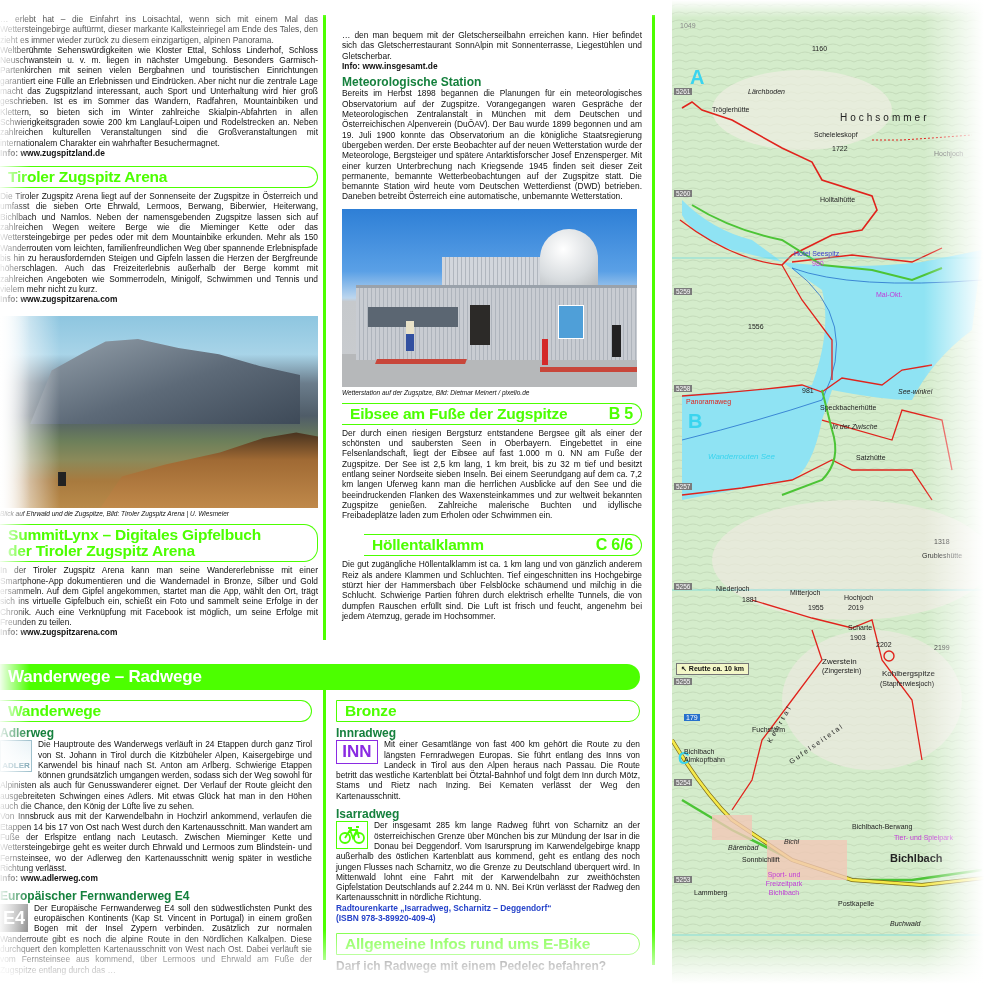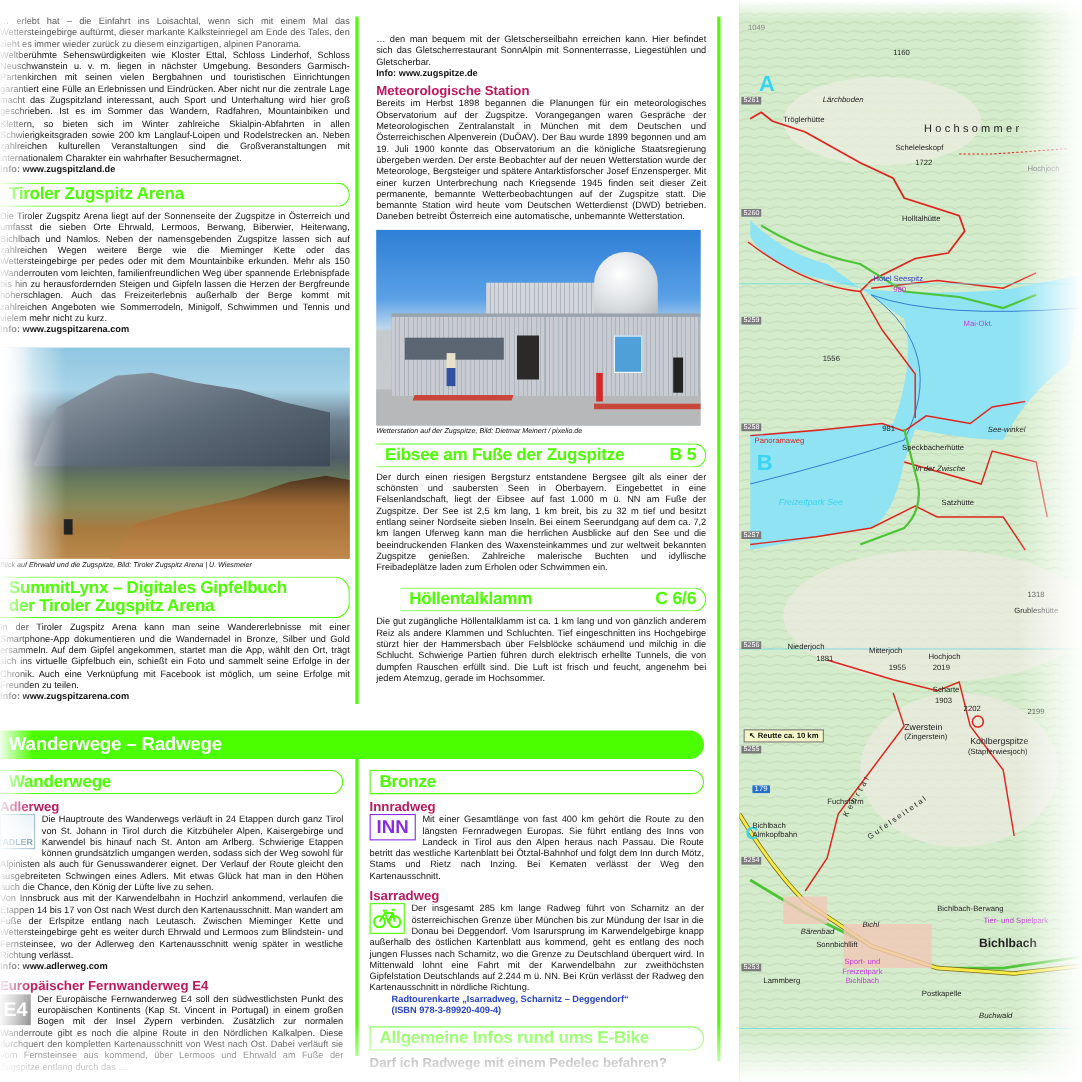--- a/index.html
+++ b/index.html
@@ -32,21 +32,21 @@
   .info { font-weight: bold; }
   .pill {
     border: 1.6px solid #4cff00; border-radius: 0 14px 14px 0;
     border-left: none;
     height: 20px; display: flex; align-items: center; justify-content: space-between;
     padding: 0 8px 0 8px; margin: 6px 0 3px 0;
     color: #4cff00; font-weight: bold; font-size: 15.5px; letter-spacing: -0.2px;
   }
   .pill.tall { height: 36px; line-height: 16px; font-size: 15.5px; align-items: center; }
   .pill .ref { color: #4cff00; font-size: 16px; }
-  h3 { margin: 6px 0 1px 0; font-size: 12px; font-weight: bold; color: #be185d; }
+  h3 { margin: 6px 0 1px 0; font-size: 12px; font-weight: bold; color: #15803d; }
   .photo { position: relative; overflow: hidden; }
   .caption { font-size: 6.5px; font-style: italic; line-height: 9px; margin-top: 1px; }
   
   #photo-arena { width: 318px; height: 192px; margin-top: 12px;
     background: linear-gradient(to bottom, #8ec6e0 0%, #a8d4e8 20%, #6b7d8c 35%, #4f5c68 52%, #6c7f5a 65%, #8b8a5a 75%, #a87a3e 86%, #b98a4a 100%); }
   #photo-arena .ridge { position: absolute; left: 30px; top: 18px; width: 270px; height: 90px;
     background: linear-gradient(160deg, #9aa6b0, #5d6a78 55%, #3e4a58);
     clip-path: polygon(0 100%, 8% 40%, 20% 20%, 28% 8%, 40% 5%, 55% 15%, 70% 22%, 85% 35%, 100% 45%, 100% 100%); }
   #photo-arena .slope { position: absolute; left: 100px; top: 112px; width: 218px; height: 80px;
     background: linear-gradient(to bottom, #3a2a1c, #a06a34 40%, #c0894a);
@@ -79,21 +79,21 @@
   #wander { position: absolute; left: 0; top: 700px; width: 312px; font-size: 8.4px; line-height: 10.3px; text-align: justify; }
   #rad { position: absolute; left: 336px; top: 700px; width: 304px; font-size: 8.4px; line-height: 10.3px; text-align: justify; }
   .logo { float: left; margin: 1px 6px 1px 0; }
   .logo-adler { width: 30px; height: 30px; border: 1px solid #9ec0cc; color: #7aa3b2; font-size: 8px; font-weight: bold;
     display: flex; align-items: flex-end; justify-content: center; background: linear-gradient(to bottom, #e9f3f7, #fff); }
   .logo-e4 { width: 28px; height: 28px; background: linear-gradient(135deg, #bbb, #888); color: #fff; font-weight: bold; font-size: 18px;
     display: flex; align-items: center; justify-content: center; }
   .logo-inn { width: 40px; height: 22px; border: 1.5px solid #8a2be2; color: #8a2be2; font-weight: bold; font-size: 17px;
     display: flex; align-items: center; justify-content: center; }
   .logo-bike { width: 30px; height: 26px; border: 1.5px solid #4cff00; display: flex; align-items: center; justify-content: center; }
-  .blue-link { color: #2643c9; font-weight: bold; margin-left: 20px; }
+  .blue-link { color: #2643c9; font-weight: bold; }
   
   #map { position: absolute; left: 672px; top: 0; width: 312px; height: 984px; overflow: hidden;
     background: #d4eccb; }
   #map svg { position: absolute; left: 0; top: 0; }
   #map .edge-fade { position: absolute; right: 0; top: 0; width: 60px; height: 984px;
     background: linear-gradient(to right, rgba(255,255,255,0), #fff); }
   #map .top-fade { position: absolute; left: 0; top: 0; width: 312px; height: 18px;
     background: linear-gradient(to bottom, #fff, rgba(255,255,255,0)); }
   #map .bot-fade { position: absolute; left: 0; top: 940px; width: 312px; height: 44px;
     background: linear-gradient(to bottom, rgba(255,255,255,0), #fff); }
@@ -136,21 +136,21 @@
     </span>
   </div>
   <p>In der Tiroler Zugspitz Arena kann man seine Wandererlebnisse mit einer Smartphone-App dokumentieren und die Wandernadel in Bronze, Silber und Gold ersammeln. Auf dem Gipfel angekommen, startet man die App, wählt den Ort, trägt sich ins virtuelle Gipfelbuch ein, schießt ein Foto und sammelt seine Erfolge in der Chronik. Auch eine Verknüpfung mit Facebook ist möglich, um seine Erfolge mit Freunden zu teilen.</p>
   <p class="info">Info: www.zugspitzarena.com</p>
 </div>
 
 <div class="vrule" style="left:323px; top:15px; height:625px;"></div>
 
 <div id="col-mid" class="col">
   <p style="margin-top:30px;">… den man bequem mit der Gletscherseilbahn erreichen kann. Hier befindet sich das Gletscherrestaurant SonnAlpin mit Sonnenterrasse, Liegestühlen und Gletscherbar.</p>
-  <p class="info">Info: www.zugspitze.de</p>
+  <p class="info">Info: www.insgesamt.de</p>
 
   <h3>Meteorologische Station</h3>
   <p>Bereits im Herbst 1898 begannen die Planungen für ein meteorologisches Observatorium auf der Zugspitze. Vorangegangen waren Gespräche der Meteorologischen Zentralanstalt in München mit dem Deutschen und Österreichischen Alpenverein (DuÖAV). Der Bau wurde 1899 begonnen und am 19. Juli 1900 konnte das Observatorium an die königliche Staatsregierung übergeben werden. Der erste Beobachter auf der neuen Wetterstation wurde der Meteorologe, Bergsteiger und spätere Antarktisforscher Josef Enzensperger. Mit einer kurzen Unterbrechung nach Kriegsende 1945 finden seit dieser Zeit permanente, bemannte Wetterbeobachtungen auf der Zugspitze statt. Die bemannte Station wird heute vom Deutschen Wetterdienst (DWD) betrieben. Daneben betreibt Österreich eine automatische, unbemannte Wetterstation.</p>
 
   <div id="photo-station" class="photo">
     <div class="ground"></div>
     <div class="upper"></div>
     <div class="dome"></div>
     <div class="building"></div>
     <div class="windows"></div>
@@ -301,21 +301,21 @@
   <div class="mlabel" style="left:262px; top:150px; color:#666;">Hochjoch</div>
   <div class="mlabel" style="left:148px; top:196px;">Holltalhütte</div>
   <div class="mlabel" style="left:122px; top:250px; color:#3a3acd;">Hotel Seespitz</div>
   <div class="mlabel" style="left:140px; top:260px; color:#c13ad8;">980</div>
   <div class="mlabel" style="left:204px; top:291px; color:#c13ad8;">Mai-Okt.</div>
   <div class="mlabel" style="left:76px; top:323px;">1556</div>
   <div class="mlabel" style="left:14px; top:398px; color:#e0231c;">Panoramaweg</div>
   <div class="mlabel" style="left:130px; top:387px;">981</div>
   <div class="mlabel" style="left:148px; top:404px;">Speckbacherhütte</div>
   <div class="mlabel" style="left:160px; top:423px; font-style:italic;">In der Zwische</div>
-  <div class="mlabel" style="left:36px; top:452px; color:#3ad4ee; font-style:italic; font-size:8px;">Freizeitpark See</div>
+  <div class="mlabel" style="left:36px; top:452px; color:#3ad4ee; font-style:italic; font-size:8px;">Wanderrouten See</div>
   <div class="mlabel" style="left:184px; top:454px;">Satzhütte</div>
   <div class="mlabel" style="left:226px; top:388px; font-style:italic;">See-winkel</div>
   <div class="mlabel" style="left:262px; top:538px;">1318</div>
   <div class="mlabel" style="left:250px; top:552px;">Grubleshütte</div>
   <div class="mlabel" style="left:44px; top:585px;">Niederjoch</div>
   <div class="mlabel" style="left:70px; top:596px;">1881</div>
   <div class="mlabel" style="left:118px; top:589px;">Mitterjoch</div>
   <div class="mlabel" style="left:136px; top:604px;">1955</div>
   <div class="mlabel" style="left:172px; top:594px;">Hochjoch</div>
   <div class="mlabel" style="left:176px; top:604px;">2019</div>

